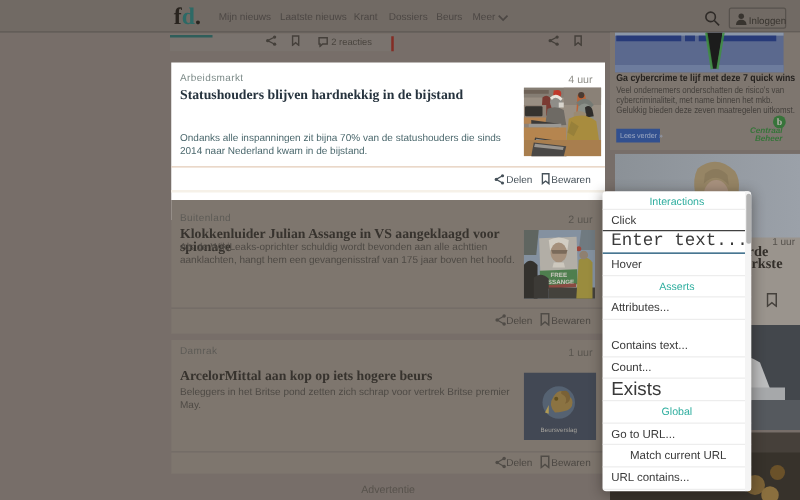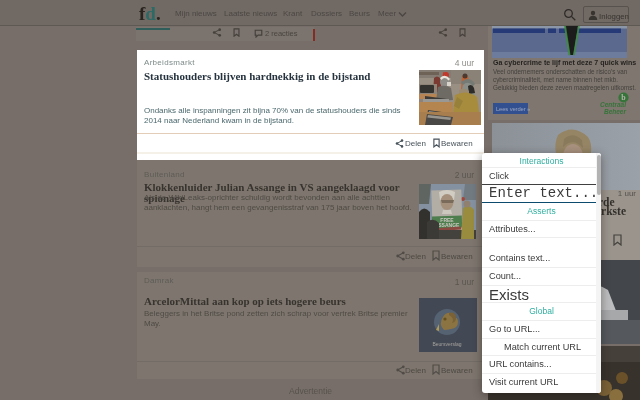--- a/index.html
+++ b/index.html
@@ -254,20 +254,21 @@
       <circle cx="134" cy="32" r="6" fill="#6a5129"></circle>
       <circle cx="128" cy="50" r="7" fill="#8a6f3e"></circle>
       <rect x="0" y="0" width="152" height="16" fill="#46403a"></rect>
     </svg>
   </div>
 
   <div class="abs" style="left:482px;top:153px;width:119px;height:240px;background:#ffffff;border-radius:3px;box-shadow:0 2px 10px rgba(30,25,20,0.45);overflow:hidden;">
     <div style="height:14.5px;line-height:16px;text-align:center;font-size:8.5px;color:#2fae9f;border-bottom:1px solid #ededed;">Interactions</div>
     <div class="mi" style="height:17.7px;line-height:17.7px;padding-left:7px;font-size:9.2px;color:#3a3a3a;border-bottom:1px solid #404040;">Click</div>
     <div class="mi" style="height:17.7px;line-height:17.7px;padding-left:7px;font-size:14px;color:#3a3a3a;border-bottom:1px solid #0c4a6e;font-family:Liberation Mono, monospace;">Enter text...</div>
+    <div class="mi" style="height:17.7px;line-height:17.7px;padding-left:7px;font-size:9.2px;color:#3a3a3a;border-bottom:1px solid #ededed;">Hover</div>
     <div style="height:17.7px;line-height:17.7px;text-align:center;font-size:8.5px;color:#2fae9f;border-bottom:1px solid #ededed;">Asserts</div>
     <div class="mi" style="height:17.7px;line-height:17.7px;padding-left:7px;font-size:9.2px;color:#3a3a3a;border-bottom:1px solid #ededed;">Attributes...</div>
     <div class="mi" style="height:17.7px;line-height:17.7px;padding-left:7px;font-size:9.2px;color:#3a3a3a;border-bottom:1px solid #ededed;margin-top:12px;">Contains text...</div>
     <div class="mi" style="height:17.7px;line-height:17.7px;padding-left:7px;font-size:9.2px;color:#3a3a3a;border-bottom:1px solid #ededed;">Count...</div>
     <div class="mi" style="height:17.7px;line-height:17.7px;padding-left:7px;font-size:15px;color:#3a3a3a;border-bottom:1px solid #ededed;">Exists</div>
     <div style="height:17.7px;line-height:17.7px;text-align:center;font-size:8.5px;color:#2fae9f;border-bottom:1px solid #ededed;">Global</div>
     <div class="mi" style="height:17.7px;line-height:17.7px;padding-left:7px;font-size:9.2px;color:#3a3a3a;border-bottom:1px solid #ededed;">Go to URL...</div>
     <div class="mi" style="height:17.7px;line-height:17.7px;padding-left:22px;font-size:9.2px;color:#3a3a3a;border-bottom:1px solid #ededed;">Match current URL</div>
     <div class="mi" style="height:17.7px;line-height:17.7px;padding-left:7px;font-size:9.2px;color:#3a3a3a;border-bottom:1px solid #ededed;">URL contains...</div>
     <div class="mi" style="height:17.7px;line-height:17.7px;padding-left:7px;font-size:9.2px;color:#3a3a3a;">Visit current URL</div>

